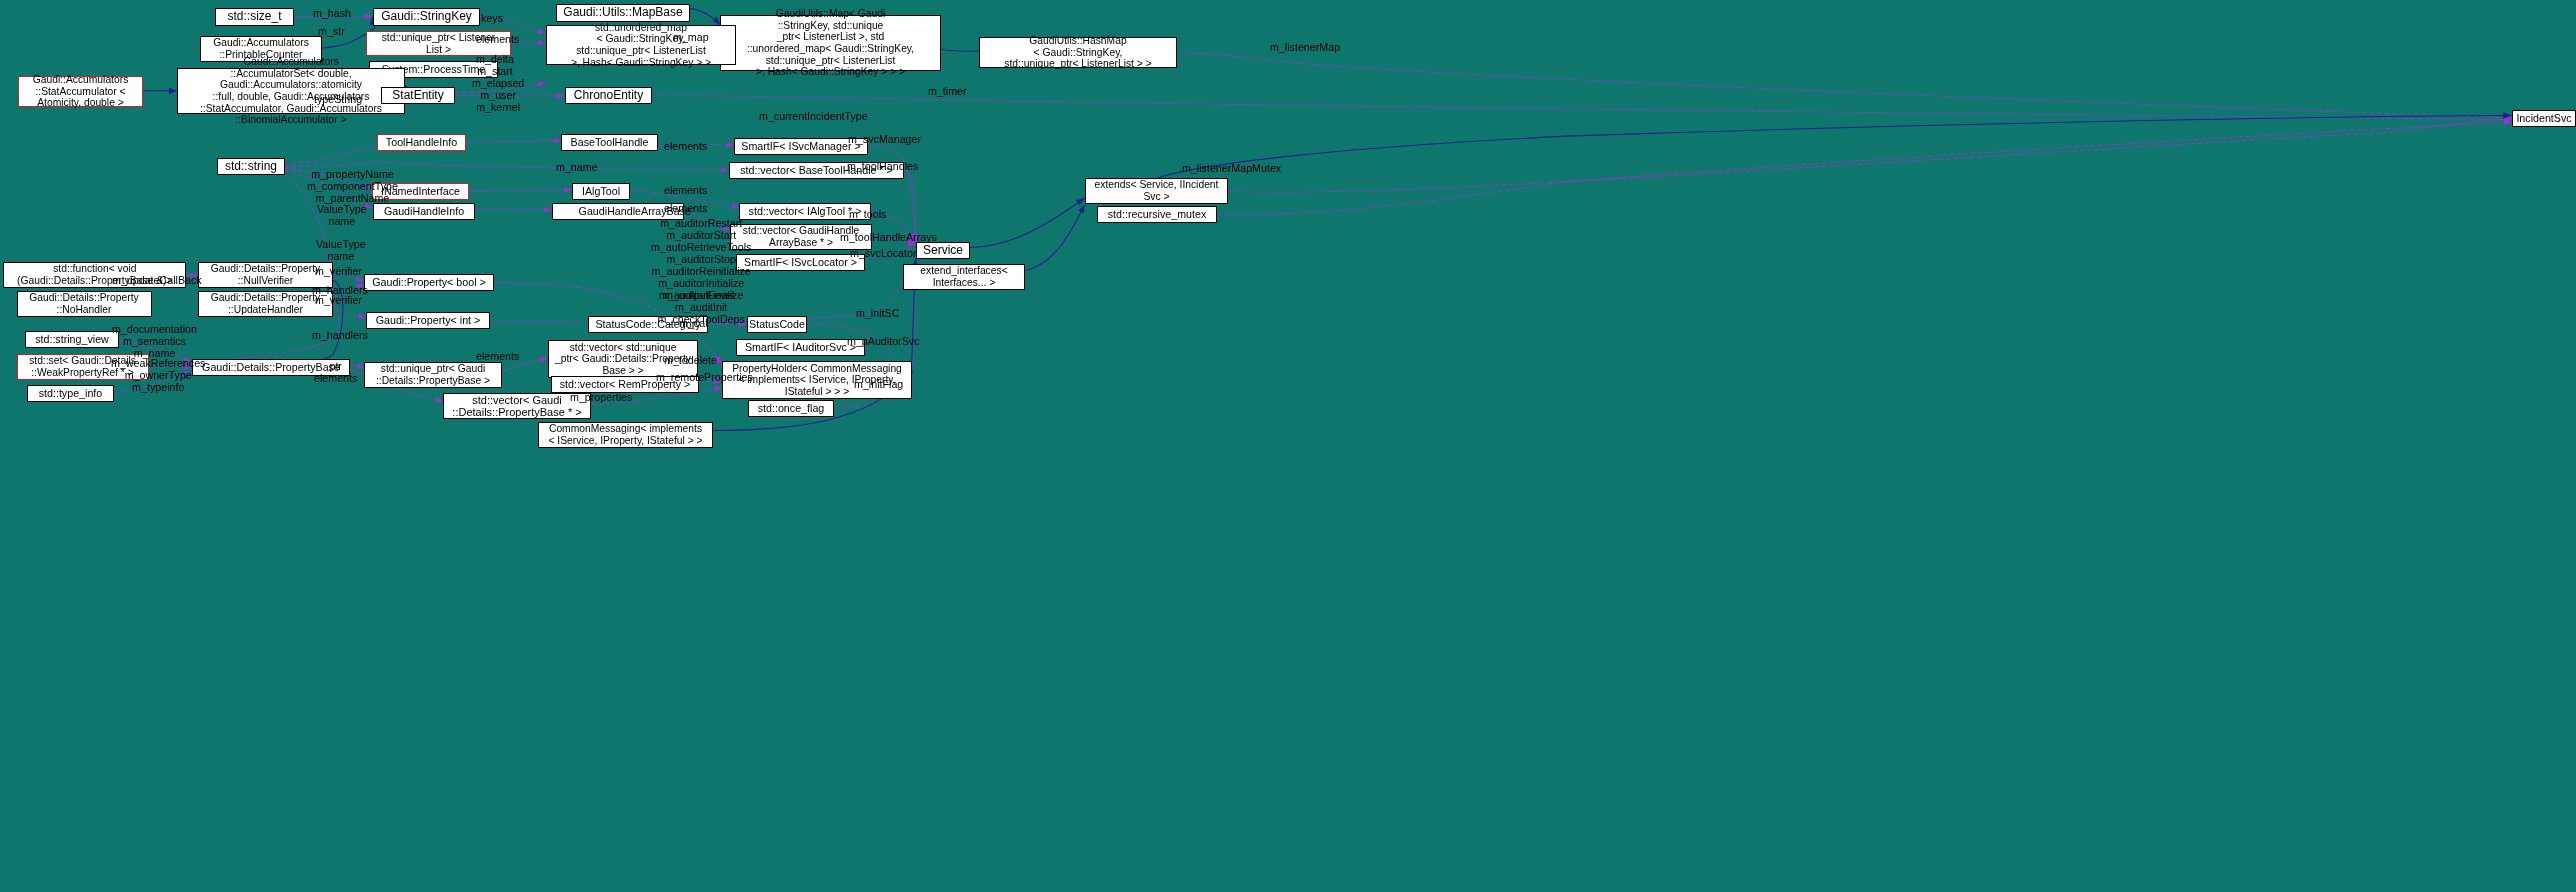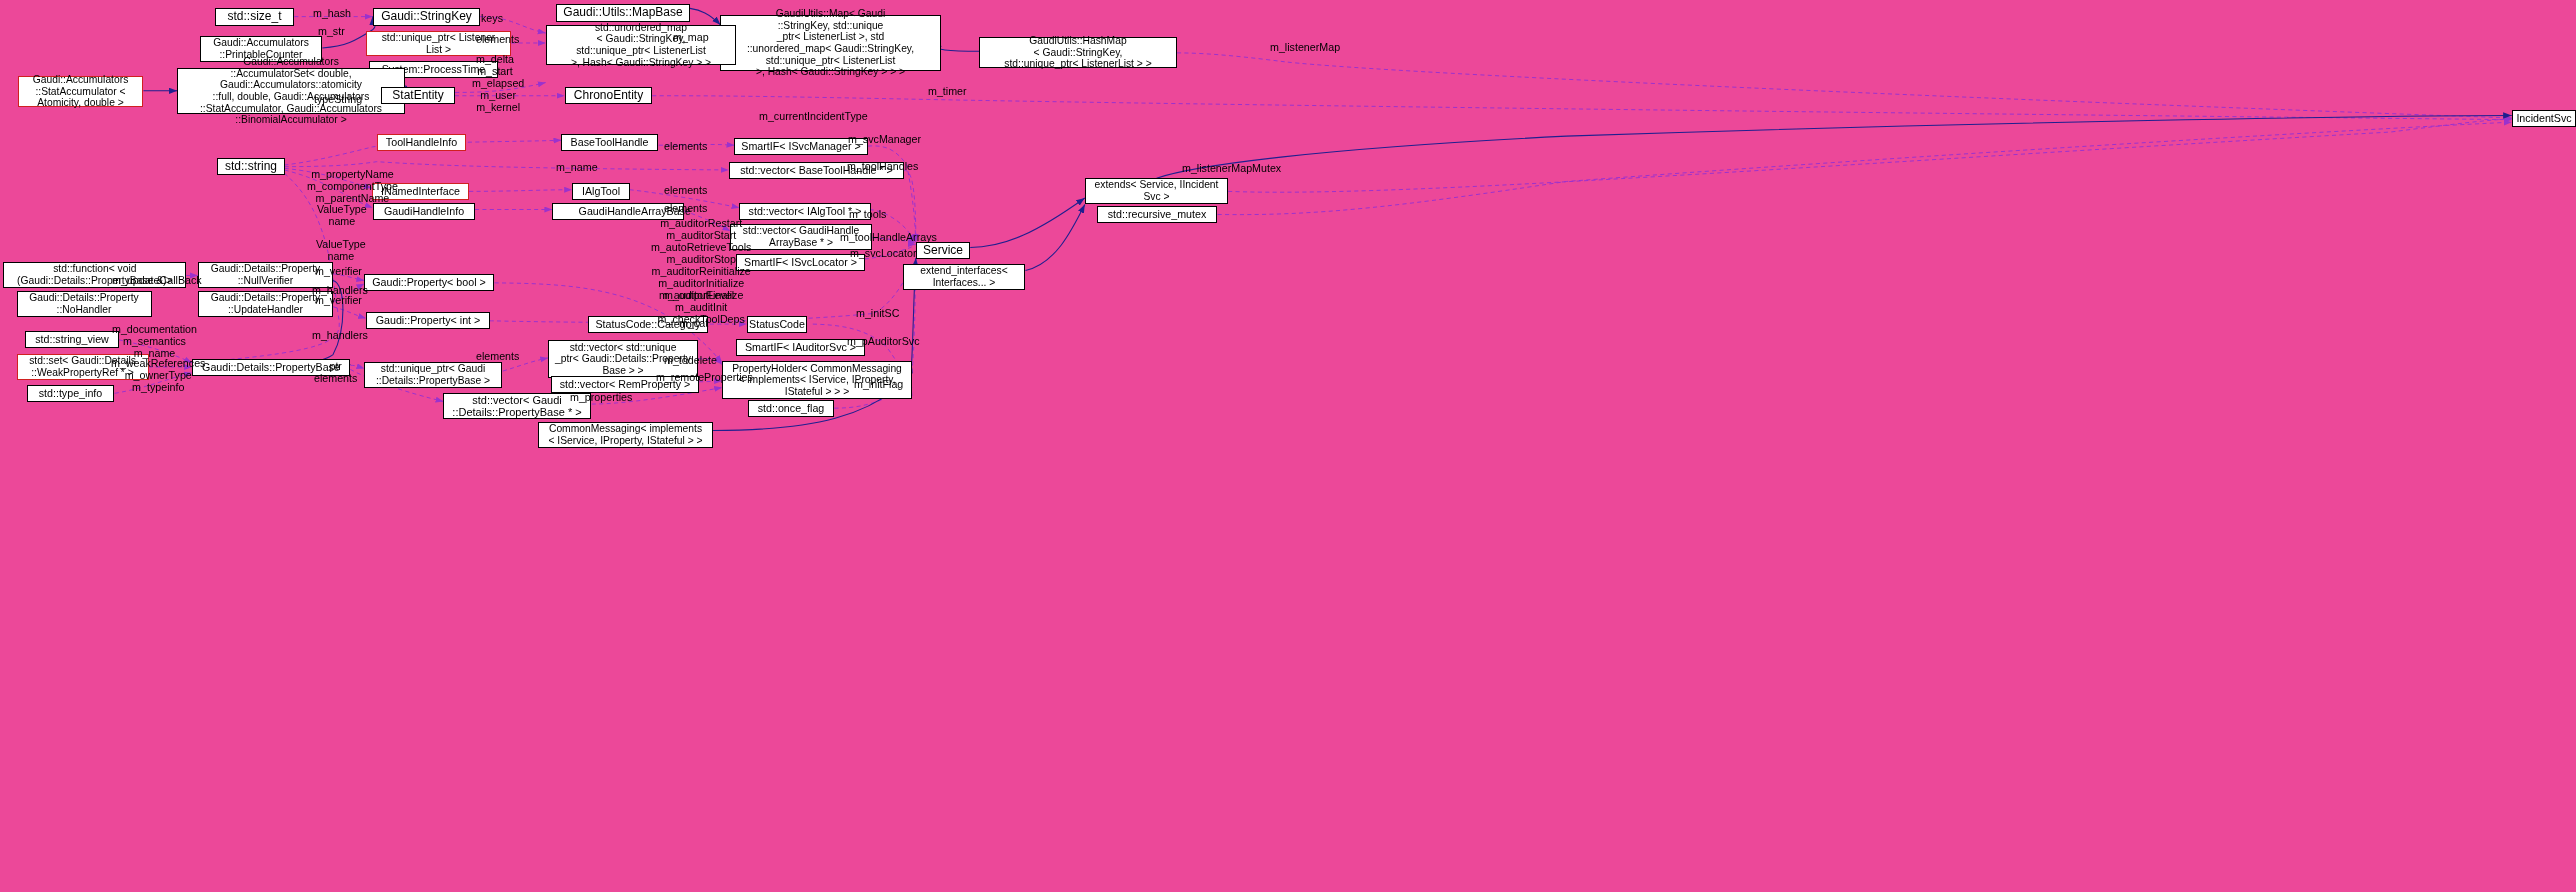--- a/index.html
+++ b/index.html
@@ -4,21 +4,21 @@
 <style>
   html, body {
     margin: 0;
     padding: 0;
     background: #ffffff;
   }
   #canvas {
     position: relative;
     width: 2576px;
     height: 893px;
-    background: #ec4899;
+    background: #0f766e;
     font-family: "Liberation Sans", sans-serif;
     overflow: hidden;
   }
   svg.edges {
     position: absolute;
     left: 0;
     top: 0;
     width: 2576px;
     height: 893px;
     pointer-events: none;

